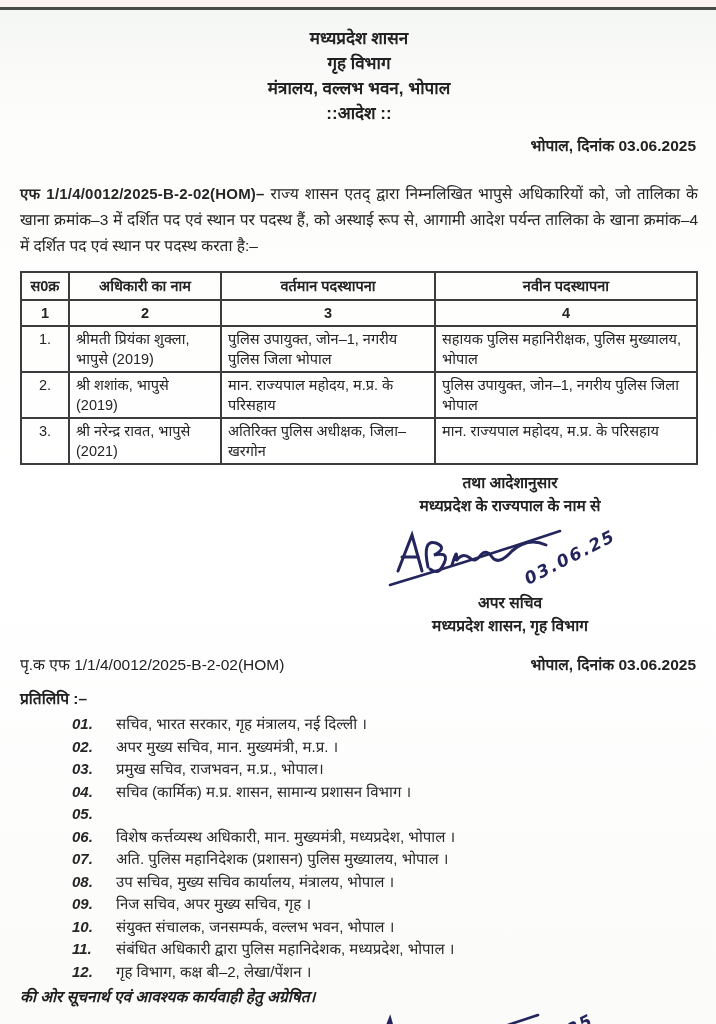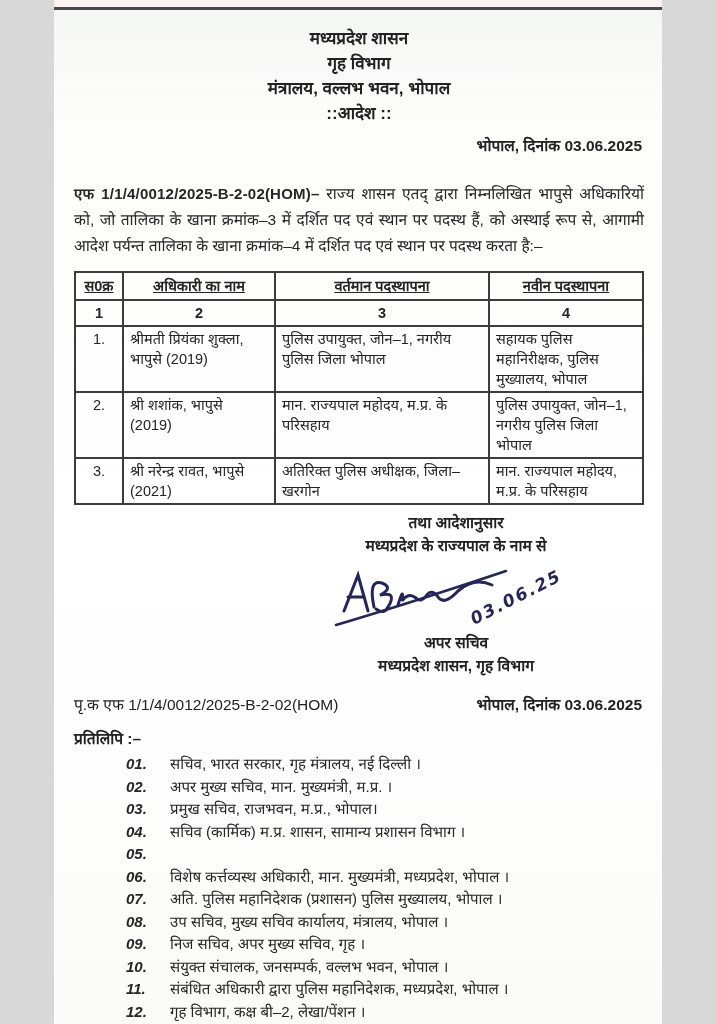--- a/index.html
+++ b/index.html
@@ -1,18 +1,18 @@
 <!DOCTYPE html>
 <html lang="hi"><head>
 <meta charset="utf-8">
 <style>
   html,body{margin:0;padding:0;background:#d8d8d8;}
   .page{
     position:relative;
-    width:608px;height:1024px;
+    width:716px;height:1024px;
     margin:0 auto;
     background:linear-gradient(180deg,#f4f6f4 0%,#fdfdfc 12%,#ffffff 55%,#fbfbfa 100%);
     font-family:"Liberation Sans","DejaVu Sans",sans-serif;
     color:#2a2a2a;
     overflow:hidden;
     box-sizing:border-box;
   }
   .top-strip{height:7px;background:#fdf2f2;}
   .top-line{height:3px;background:#4a4a4a;}
   .doc{padding:16px 18px 0 20px;}
@@ -22,21 +22,21 @@
   
   .para{margin-top:25px;font-size:15.5px;line-height:26px;text-align:justify;color:#262626;}
   .para b{font-size:15px;letter-spacing:.2px;}
   
   table.order{border-collapse:collapse;width:100%;margin-top:12px;table-layout:fixed;}
   table.order td,table.order th{
     border:2px solid #3c3c3c;
     font-size:14.5px;line-height:20px;
     padding:2px 6px;vertical-align:top;color:#242424;
   }
-  table.order th{font-weight:bold;text-align:center;padding:3px 4px;text-decoration:underline;}
+  table.order th{font-weight:bold;text-align:center;padding:3px 4px;}
   td.num,th.num{text-align:center;}
   .colnum{text-align:center;font-weight:bold;}
   
   .signblock{width:372px;margin-left:auto;margin-right:2px;text-align:center;position:relative;}
   .signblock .byorder{font-weight:bold;font-size:15.5px;line-height:23px;color:#222;}
   .sig-wrap{position:relative;height:74px;}
   .sig-svg{position:absolute;left:64px;top:2px;}
   .sig-date{
     position:absolute;left:196px;top:30px;
     transform:rotate(-27deg);

